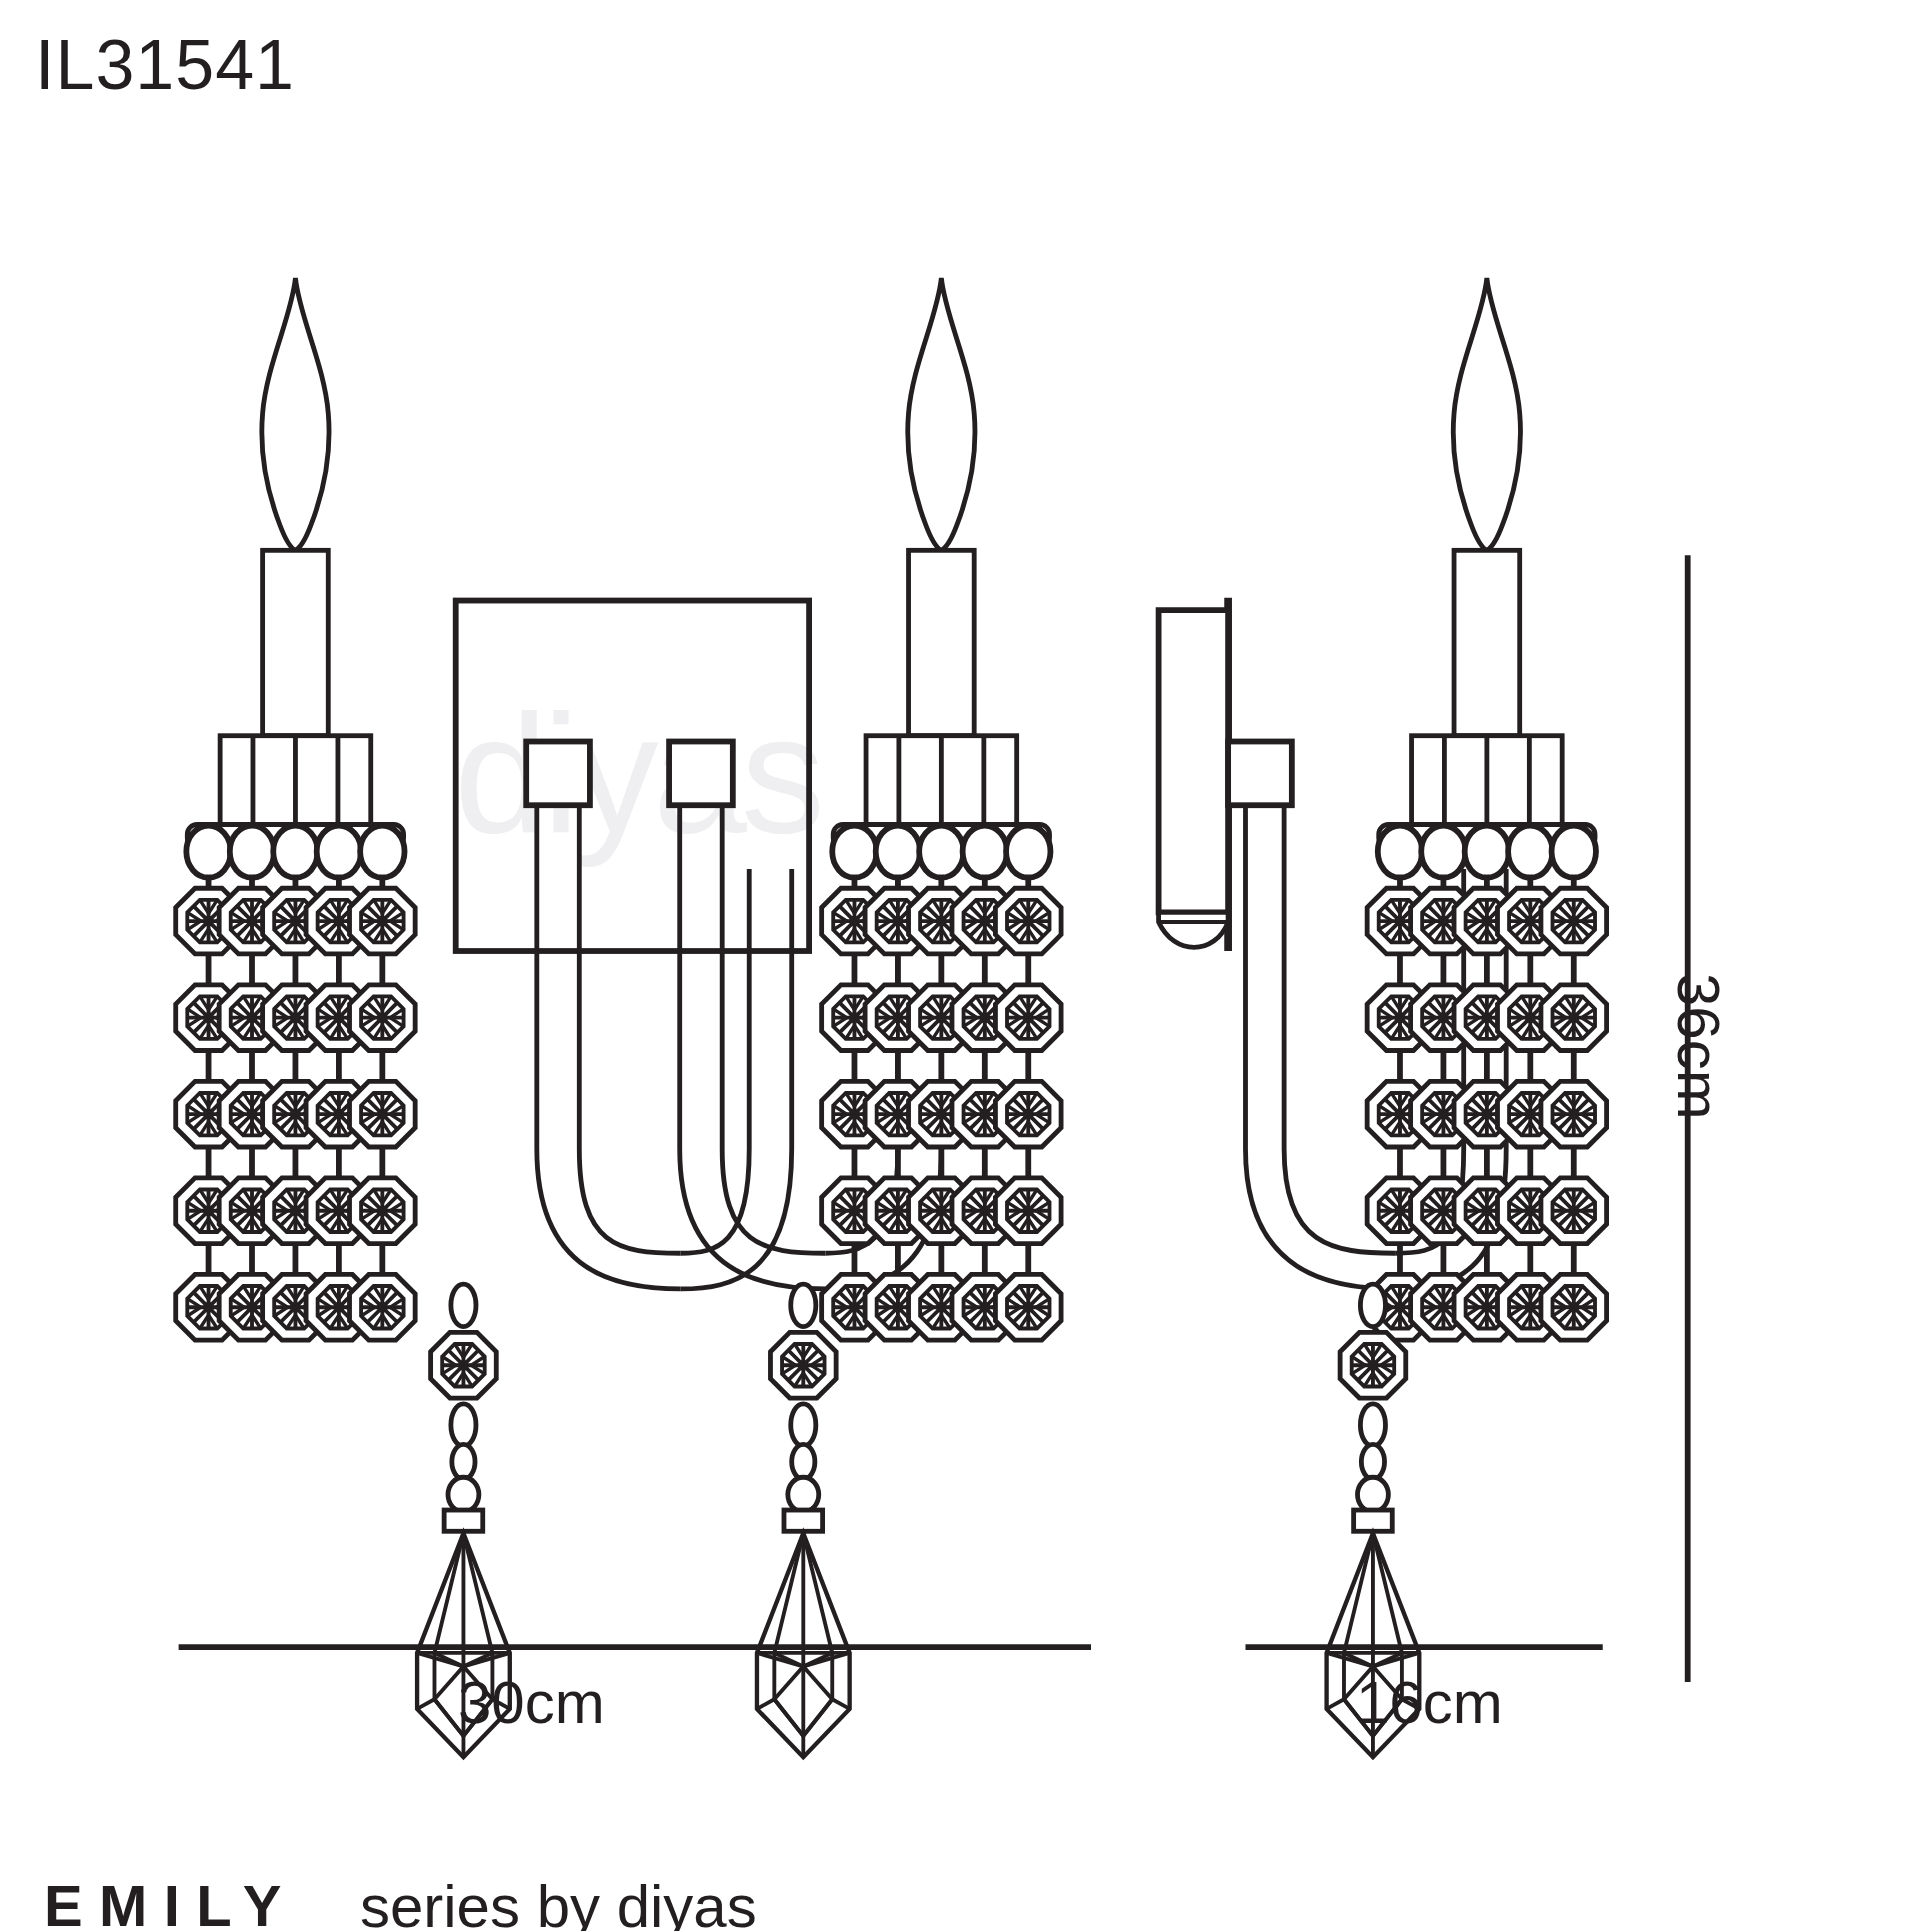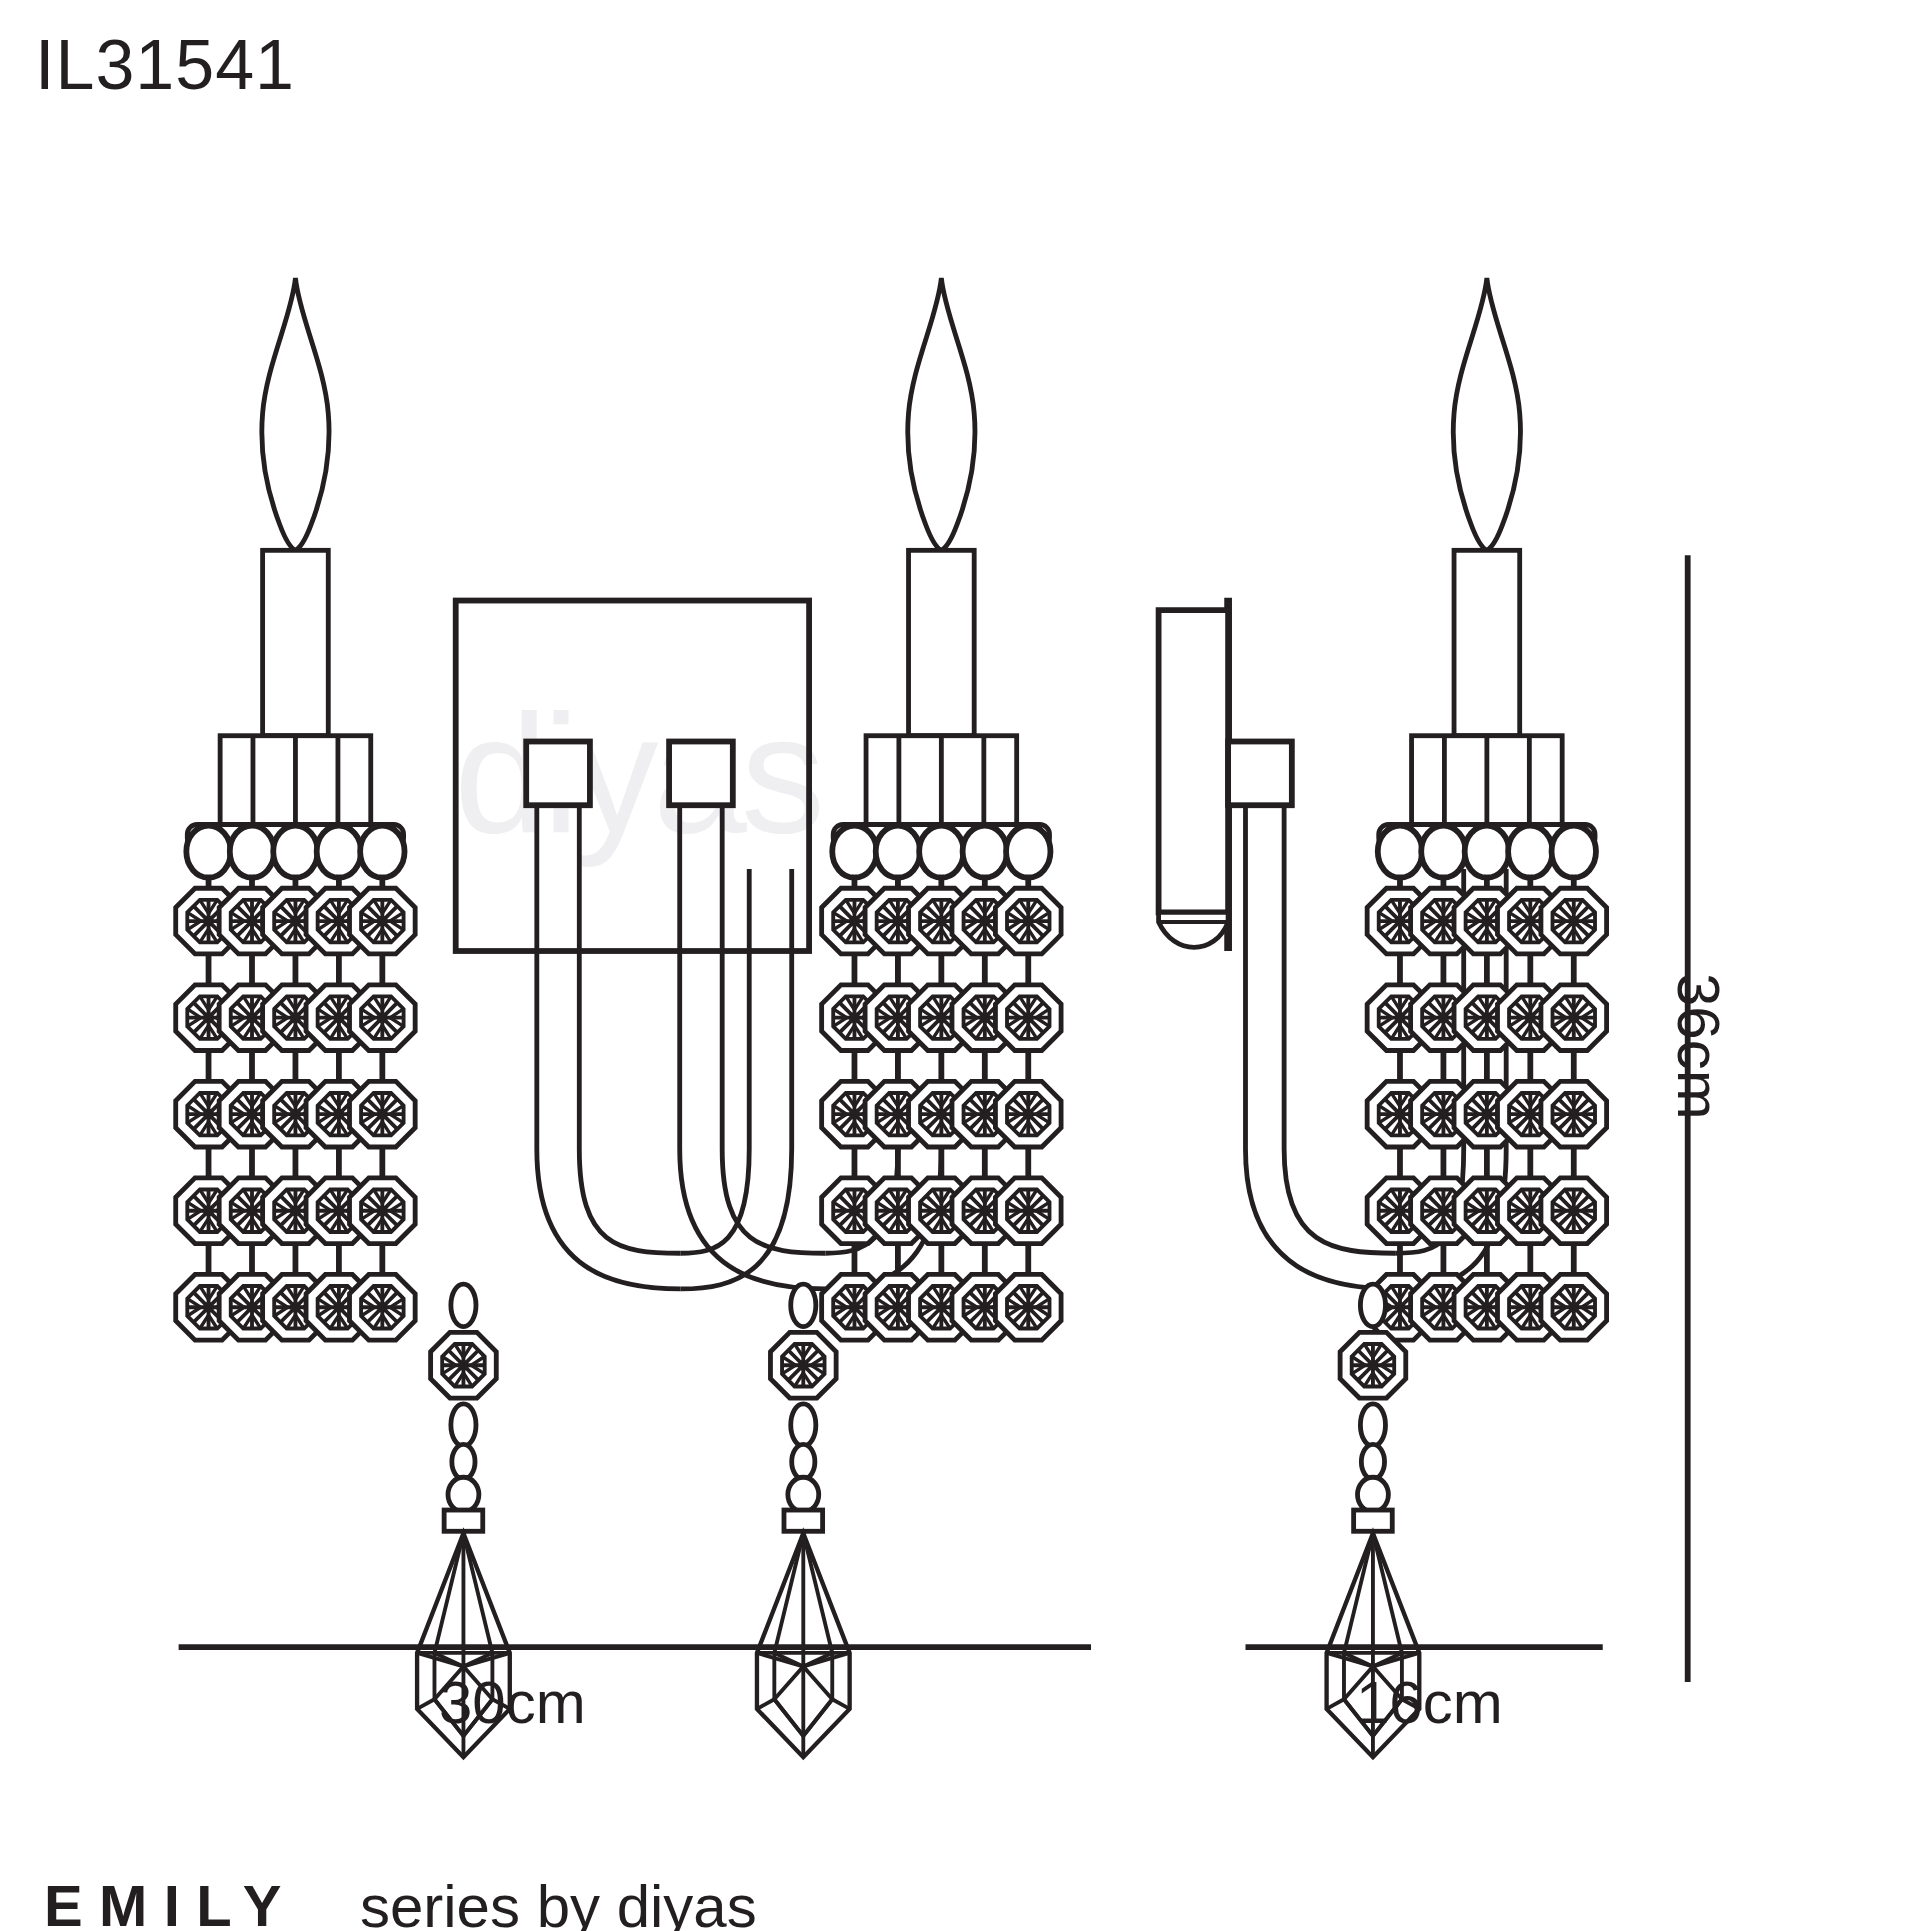--- a/index.html
+++ b/index.html
@@ -53,21 +53,21 @@
     letter-spacing: 0px;
     color: #231f20;
   }
   .dim-text {
     position: absolute;
     font-size: 60px;
     color: #231f20;
     font-family: "Liberation Sans", sans-serif;
     white-space: nowrap;
   }
-  #dim-30 { left: 439px; top: 1668px; }
+  #dim-30 { left: 458px; top: 1668px; }
   #dim-16 { left: 1328px; top: 1668px; margin-left: 28px; }
   #dim-36 {
     left: 1733px;
     top: 973px;
     transform-origin: left top;
     transform: rotate(90deg);
   }
   svg.drawing {
     position: absolute;
     left: 0; top: 0;

